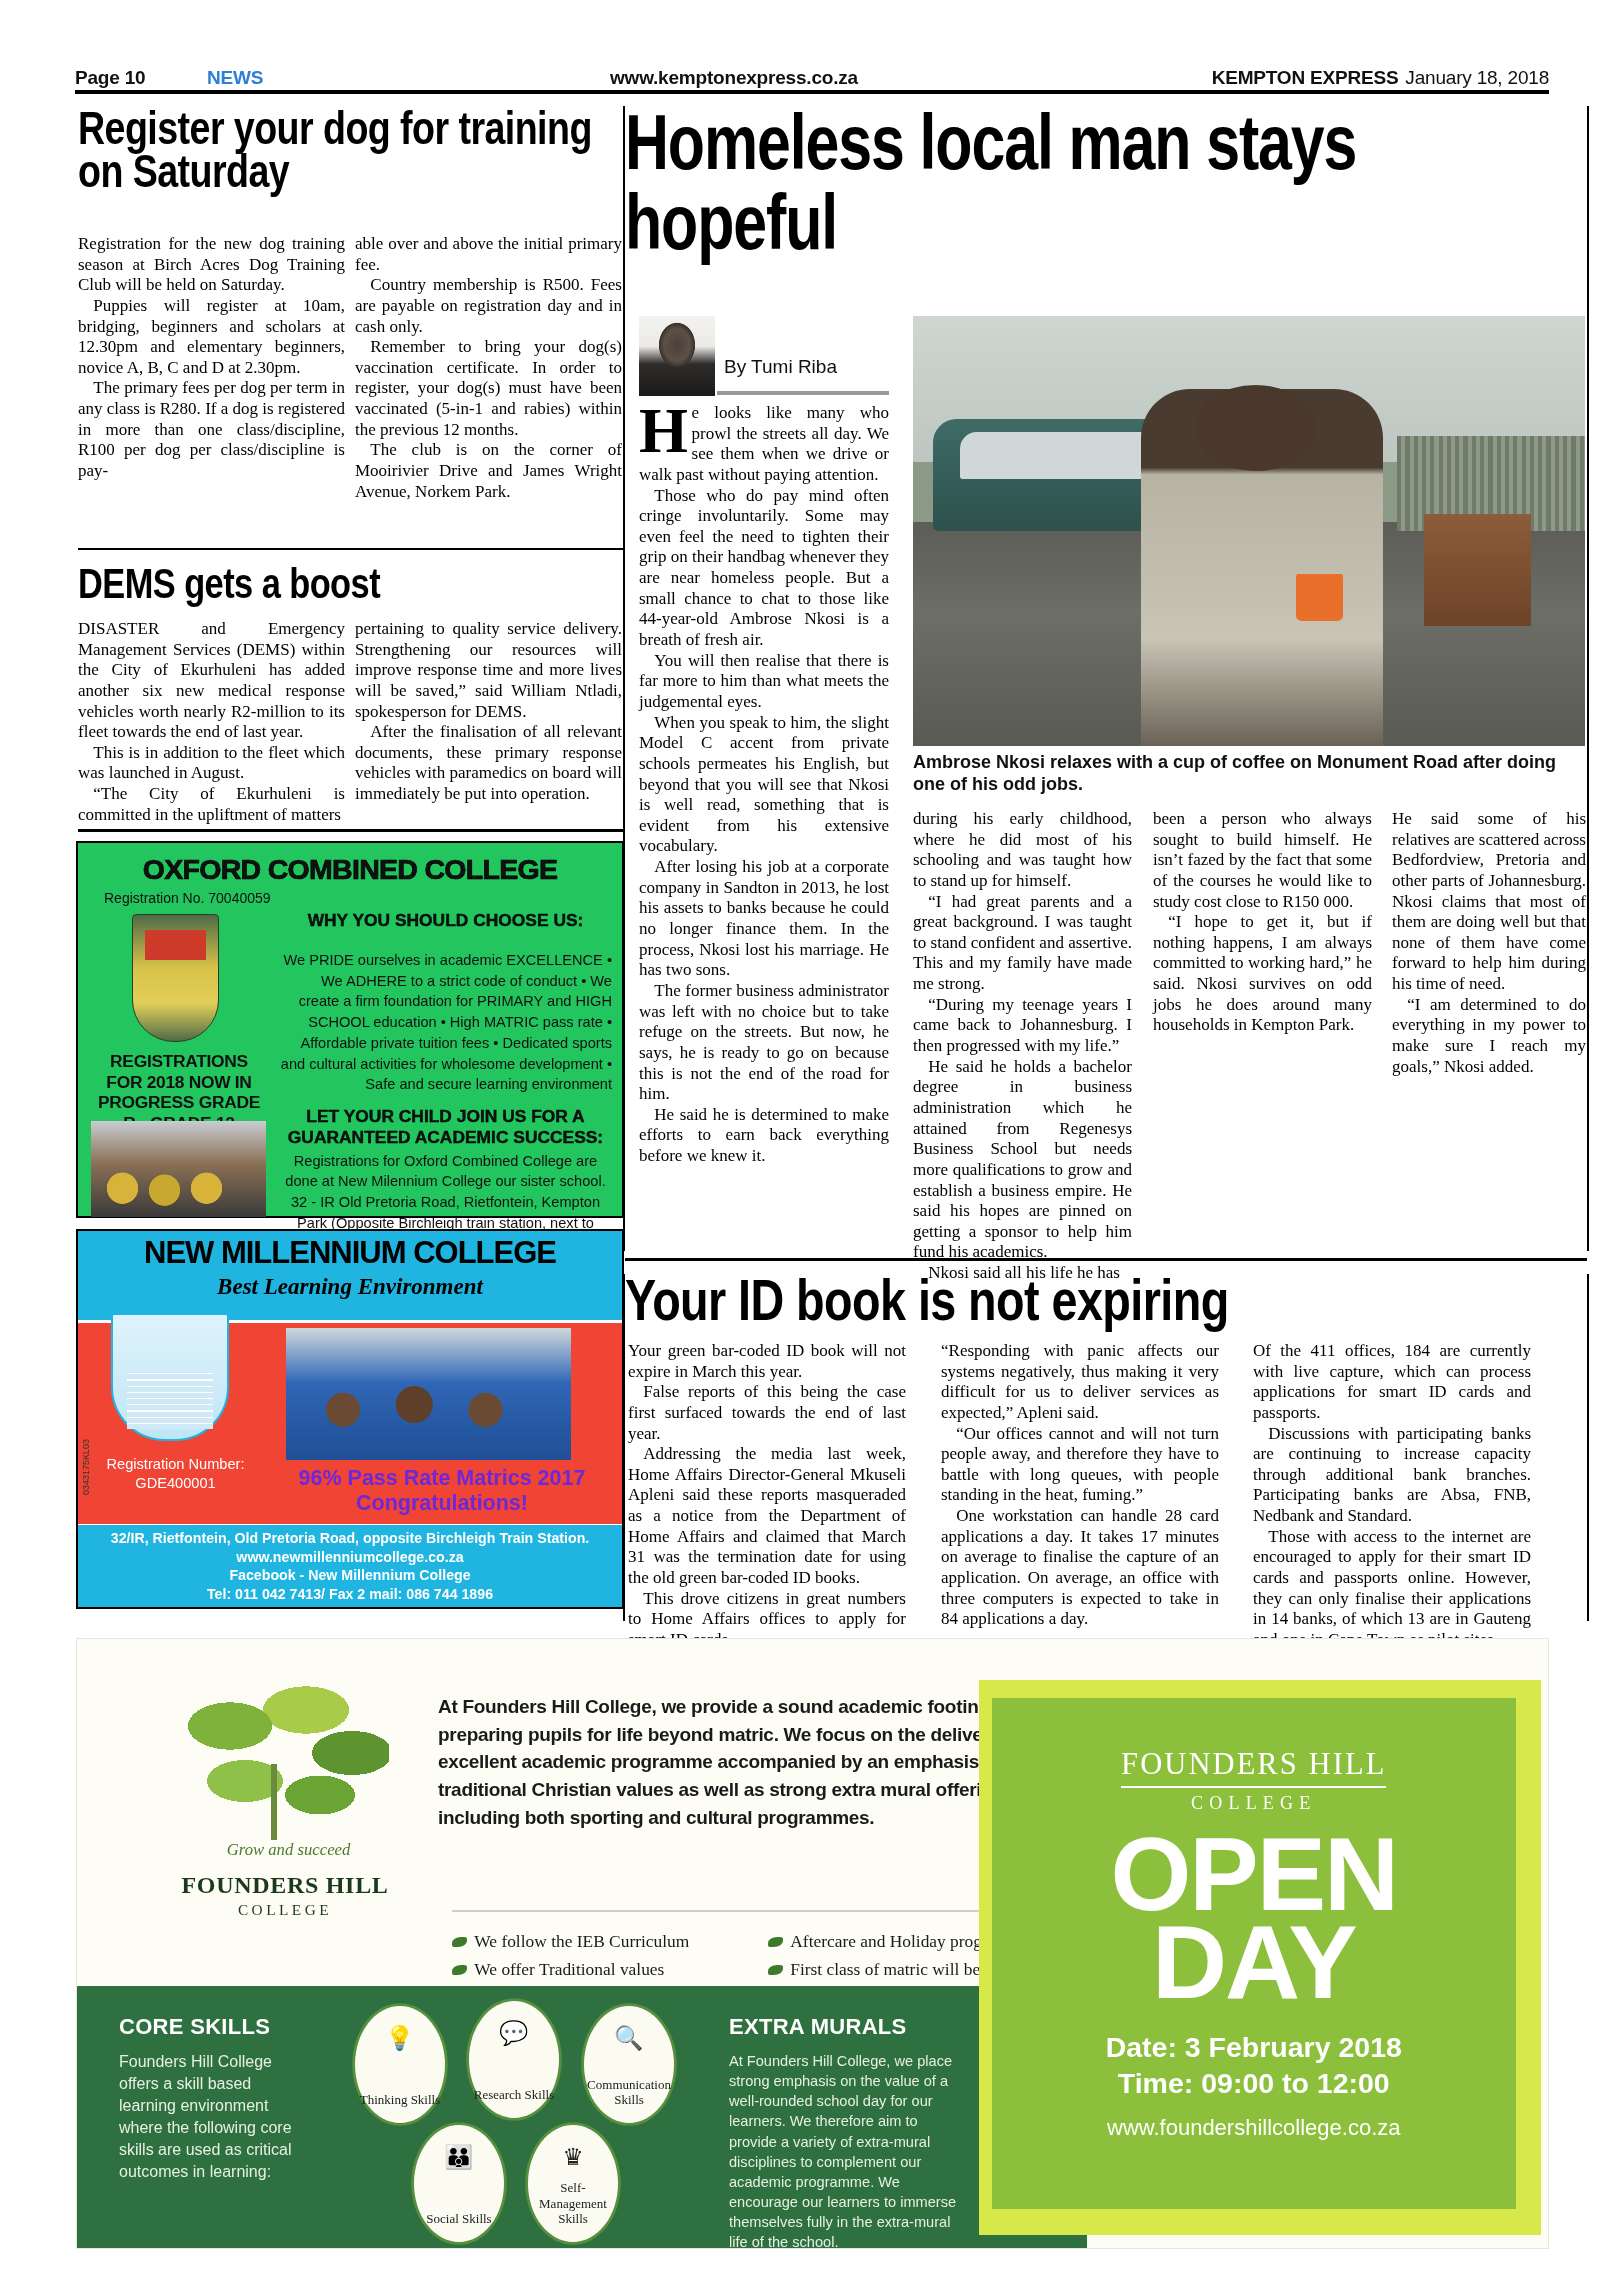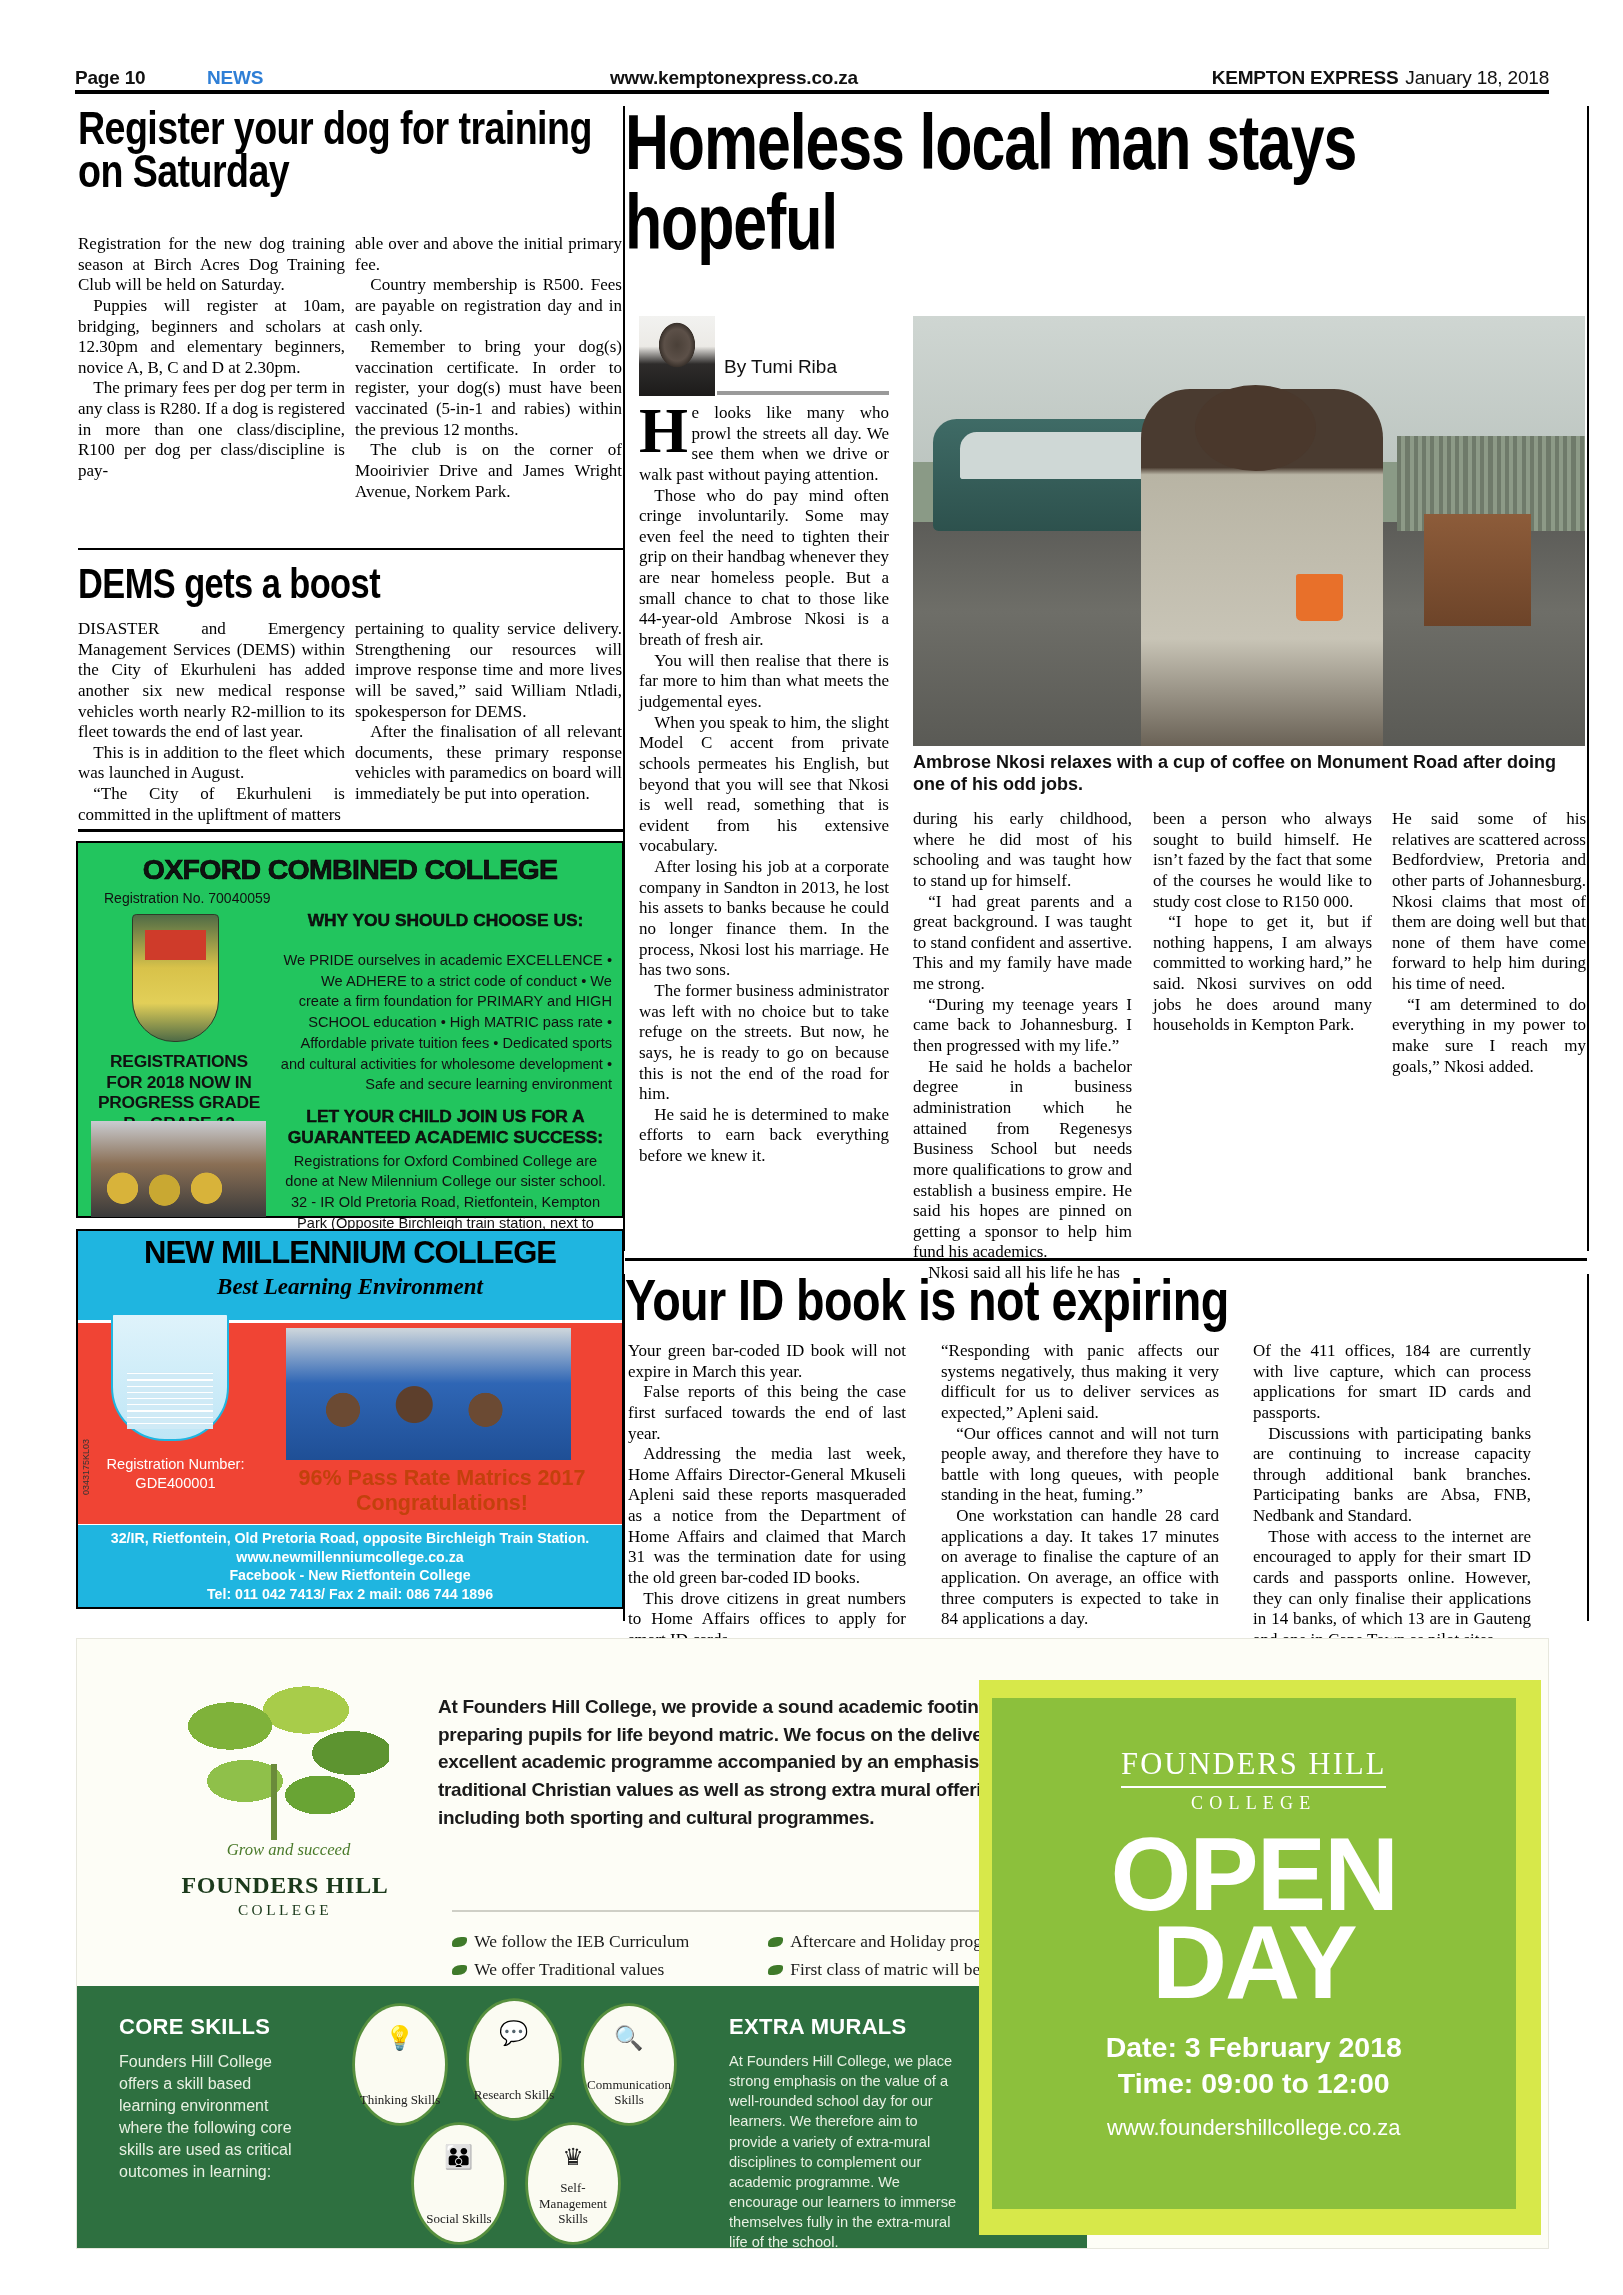--- a/index.html
+++ b/index.html
@@ -178,21 +178,21 @@
      background:repeating-linear-gradient(0deg,#cfeaf6 0 4.9px,#fff 4.9px 6.2px); }
   #nmc .regnum { position:absolute; left:21px; top:224px; width:153px; text-align:center;
      color:#fff; font-size:14.6px; line-height:1.3; }
   #nmc .matricphoto { position:absolute; left:208px; top:97px; width:285px; height:132px;
      background:
        radial-gradient(circle at 20% 62%, #6b4a33 0 16.7px, transparent 17.4px),
        radial-gradient(circle at 45% 58%, #5d3f2c 0 18px, transparent 19px),
        radial-gradient(circle at 70% 62%, #6b4a33 0 16.7px, transparent 17.4px),
        linear-gradient(180deg,#cfd7dc 0%,#2f66b5 42%,#1f4f96 100%); }
   #nmc .pass { position:absolute; left:194px; top:235px; width:340px; text-align:center;
-     color:#c2410c; font-size:21.5px; font-weight:bold; line-height:1.18; }
+     color:#6d28d9; font-size:21.5px; font-weight:bold; line-height:1.18; }
   #nmc .band-cyan { position:absolute; left:0; top:294px; width:100%; height:86px; background:#1fb5e0; }
   #nmc .contact { position:absolute; left:0; top:298px; width:100%; text-align:center;
      color:#fff; font-size:14.2px; font-weight:bold; line-height:1.32; }
   #nmc .vcode { position:absolute; left:2.8px; top:208px; font-size:9px; color:#333;
      writing-mode:vertical-rl; transform:rotate(180deg); font-family:"Liberation Sans", sans-serif; }
 
   
   #fh { position:absolute; left:76px; top:1638px; width:1473px; height:611px;
         background:#fdfdf6; border:1.4px solid #e7e7dd; overflow:hidden;
         font-family:"Liberation Sans", sans-serif; }
@@ -391,21 +391,21 @@
     </div>
     <div class="matricphoto"></div>
     <div class="pass">
       <div>96% Pass Rate Matrics 2017</div>
       <div>Congratulations!</div>
     </div>
     <div class="band-cyan"></div>
     <div class="contact">
       <div>32/IR, Rietfontein, Old Pretoria Road, opposite Birchleigh Train Station.</div>
       <div>www.newmillenniumcollege.co.za</div>
-      <div>Facebook - New Rietfontein College</div>
+      <div>Facebook - New Millennium College</div>
       <div>Tel: 011 042 7413/ Fax 2 mail: 086 744 1896</div>
       <div>Cell No: 073 845 9091 / 071 796 2199</div>
 
     </div>
     <div class="vcode">0343175KL03</div>
   </div>
 
   <div id="fh">
     <div class="leaf"></div>
     <div class="leafstem"></div>

